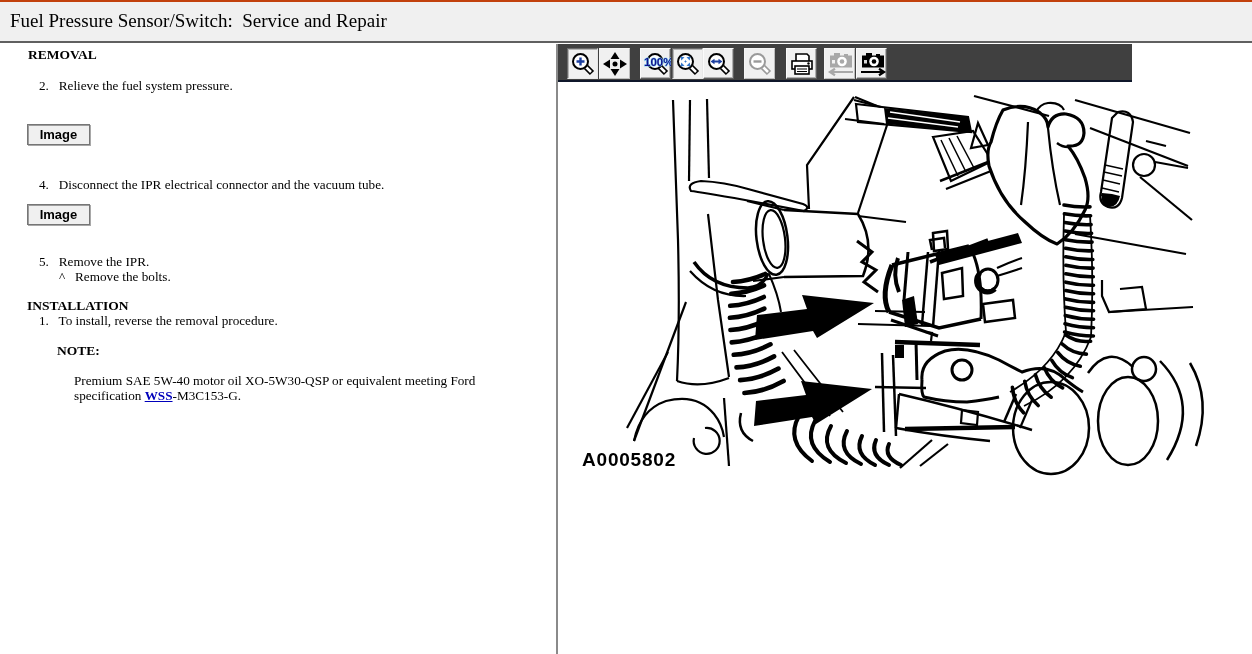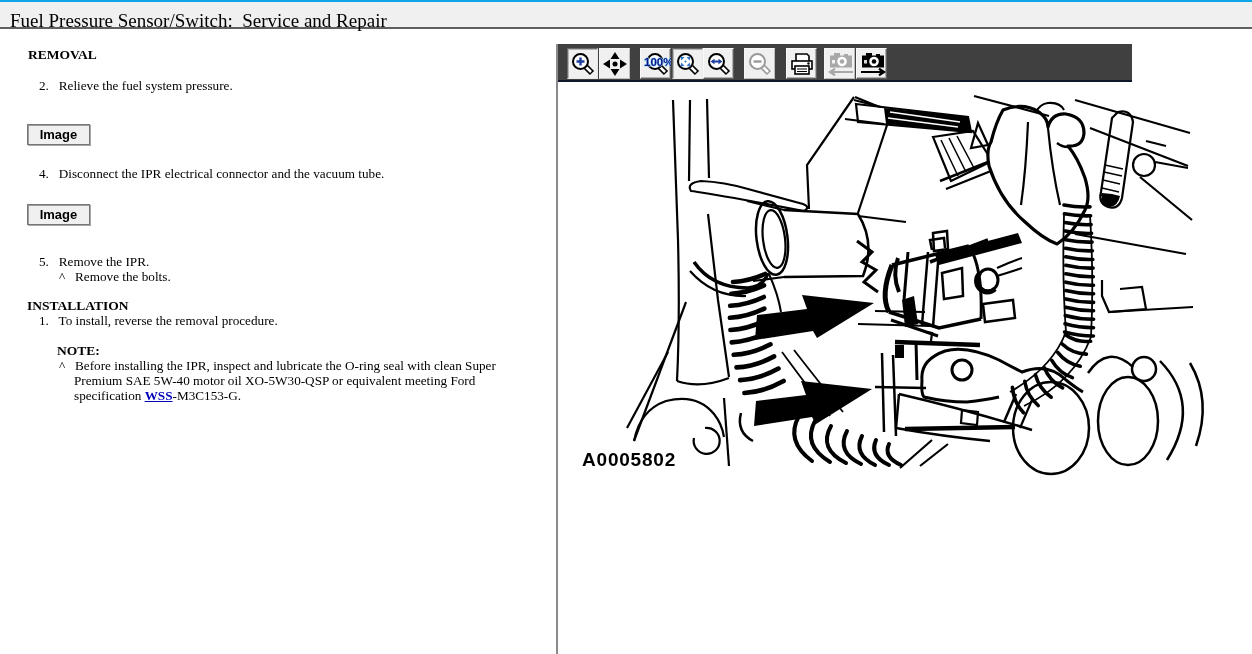--- a/index.html
+++ b/index.html
@@ -1,17 +1,17 @@
 <!DOCTYPE html>
 <html><head><meta charset="utf-8"><style>
 * { margin:0; padding:0; box-sizing:border-box; }
 body { width:1252px; height:654px; background:#fff; overflow:hidden; position:relative;
   font-family:"Liberation Serif", serif; }
-#hdr { position:absolute; left:0; top:0; width:1252px; height:29px; background:#f0f0f0;
-  border-top:2px solid #0ea5e9; border-bottom:2px solid #606060; }
+#hdr { position:absolute; left:0; top:0; width:1252px; height:43px; background:#f0f0f0;
+  border-top:2px solid #c2410c; border-bottom:2px solid #606060; }
 #hdr span { position:absolute; left:10px; top:8px; font-size:19px; color:#000; }
 #leftpane { position:absolute; left:0; top:44px; width:556px; height:610px; background:#fff;
   font-size:13.2px; color:#000; }
 .b { font-weight:bold; font-size:13.5px; }
 .abs { position:absolute; white-space:nowrap;font-family:Liberation Serif, serif; }
 .btn { position:absolute; width:63px; height:21px; background:#f0f0f0;
   border:1px solid #767676; box-shadow:inset 1px 1px 0 #9d9d9d, 1px 1px 0 #a8a8a8;
   font-family:"Liberation Sans", sans-serif; font-weight:bold; font-size:13px;
   text-align:center; line-height:19px; }
 a.wss { color:#0000bb; font-weight:bold; }
@@ -25,28 +25,27 @@
 .tb.flat { border:1px solid; border-color:#f6f6f6 #bdbdbd #bdbdbd #f6f6f6; }
 #draw { position:absolute; left:558px; top:84px; }
 </style></head><body>
 <div id="hdr">
     <span>Fuel Pressure Sensor/Switch:&nbsp; Service and Repair</span>
   </div>
 <div id="leftpane">
   <div class="abs b" style="left:28px; top:3px;">REMOVAL</div>
   <div class="abs" style="left:39px; top:34px;">2.&nbsp;&nbsp; Relieve the fuel system pressure.</div>
   <div class="btn" style="left:27px; top:80px;">Image</div>
-  <div class="abs" style="left:39px; top:122px;">4.&nbsp;&nbsp; Disconnect the IPR electrical connector and the vacuum tube.</div>
+  <div class="abs" style="left:39px; top:133px;">4.&nbsp;&nbsp; Disconnect the IPR electrical connector and the vacuum tube.</div>
   <div class="btn" style="left:27px; top:160px;">Image</div>
   <div class="abs" style="left:39px; top:210px;">5.&nbsp;&nbsp; Remove the IPR.</div>
   <div class="abs" style="left:59px; top:225px;">^&nbsp;&nbsp; Remove the bolts.</div>
   <div class="abs b" style="left:27px; top:254px;">INSTALLATION</div>
   <div class="abs" style="left:39px; top:269px;">1.&nbsp;&nbsp; To install, reverse the removal procedure.</div>
   <div class="abs b" style="left:57px; top:299px;">NOTE:</div>
-  <div class="abs" style="left:59px; top:314px;">^&nbsp;&nbsp; Before installing the IPR, inspect and lubricate the O-ring seal with clean Super</div>
   <div class="abs" style="left:74px; top:329px;">Premium SAE 5W-40 motor oil XO-5W30-QSP or equivalent meeting Ford</div>
   <div class="abs" style="left:74px; top:344px;">specification <a class="wss"><u>WSS</u></a>-M3C153-G.</div>
 </div>
 <div id="divider"></div>
 <div id="toolbar">
 <div class="tb sel" style="left:9px">
       <svg width="26" height="26" viewBox="0 0 26 26">
 <line x1="16" y1="16" x2="22" y2="22" stroke="#000" stroke-width="6"></line>
 <line x1="16" y1="16" x2="21" y2="21" stroke="#fff" stroke-width="2.5"></line>
 <circle cx="10.5" cy="10.5" r="7.5" fill="#fff" stroke="#000" stroke-width="2"></circle>

